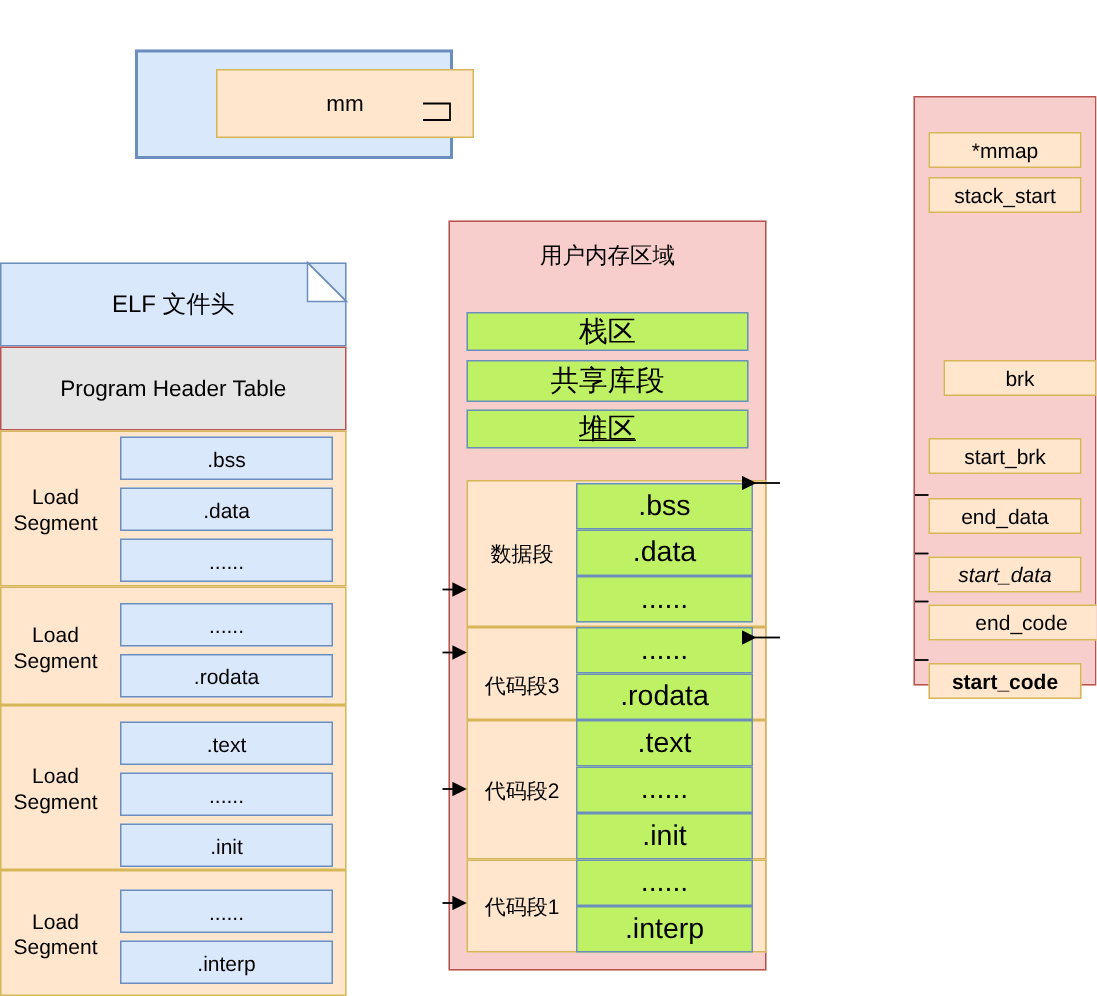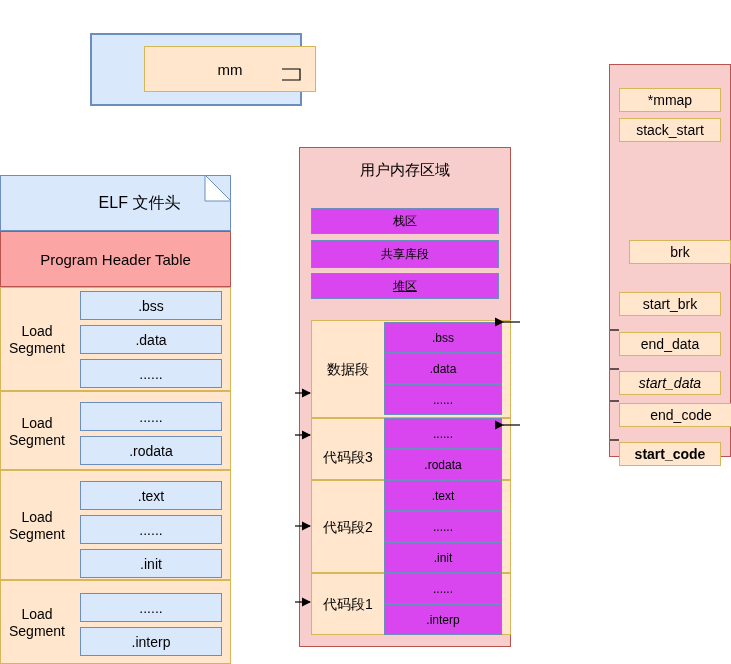--- a/index.html
+++ b/index.html
@@ -6,29 +6,29 @@
   body{width:731px;height:664px;position:relative;font-family:"Liberation Sans",sans-serif;overflow:hidden;}
   .abs{position:absolute;box-sizing:border-box;}
   .txt{display:flex;align-items:center;justify-content:center;text-align:center;color:#000;}
 
   
   .mm-outer{border:2px solid #6c8ebf;background:#dae8fc;}
   .mm-inner{border:1px solid #d6b656;background:#ffe6cc;font-size:15px;}
 
   
   .elf-doc{background:#dae8fc;border:1px solid #6c8ebf;}
-  .elf-head-text{font-size:16px;margin-left:24px;}
-  .pht{background:#fca5a5;border:1px solid #b85450;font-size:15px;}
+  .elf-head-text{font-size:16px;}
+  .pht{background:#e5e5e5;border:1px solid #b85450;font-size:15px;}
   .load-seg{background:#ffe6cc;border:1px solid #d6b656;font-size:14px;line-height:1.2;}
   .sect{background:#dae8fc;border:1px solid #6c8ebf;font-size:14px;}
 
   
   .umem{background:#f8cecc;border:1px solid #b85450;}
   .umem-title{font-size:15px;}
-  .umem-row{background:#d946ef;border:1px solid #6c8ebf;font-size:12px;}
+  .umem-row{background:#bef264;border:1px solid #6c8ebf;font-size:19px;}
   .seg-box{background:#ffe6cc;border:1px solid #d6b656;font-size:14px;}
 
   
   .rcol{background:#f8cecc;border:1px solid #b85450;}
   .rrow{background:#ffe6cc;border:1px solid #d6b656;font-size:14px;margin-top:14px;}
 
   svg.ov{position:absolute;left:0;top:0;width:731px;height:664px;pointer-events:none;}
 </style>
 </head>
 <body>

